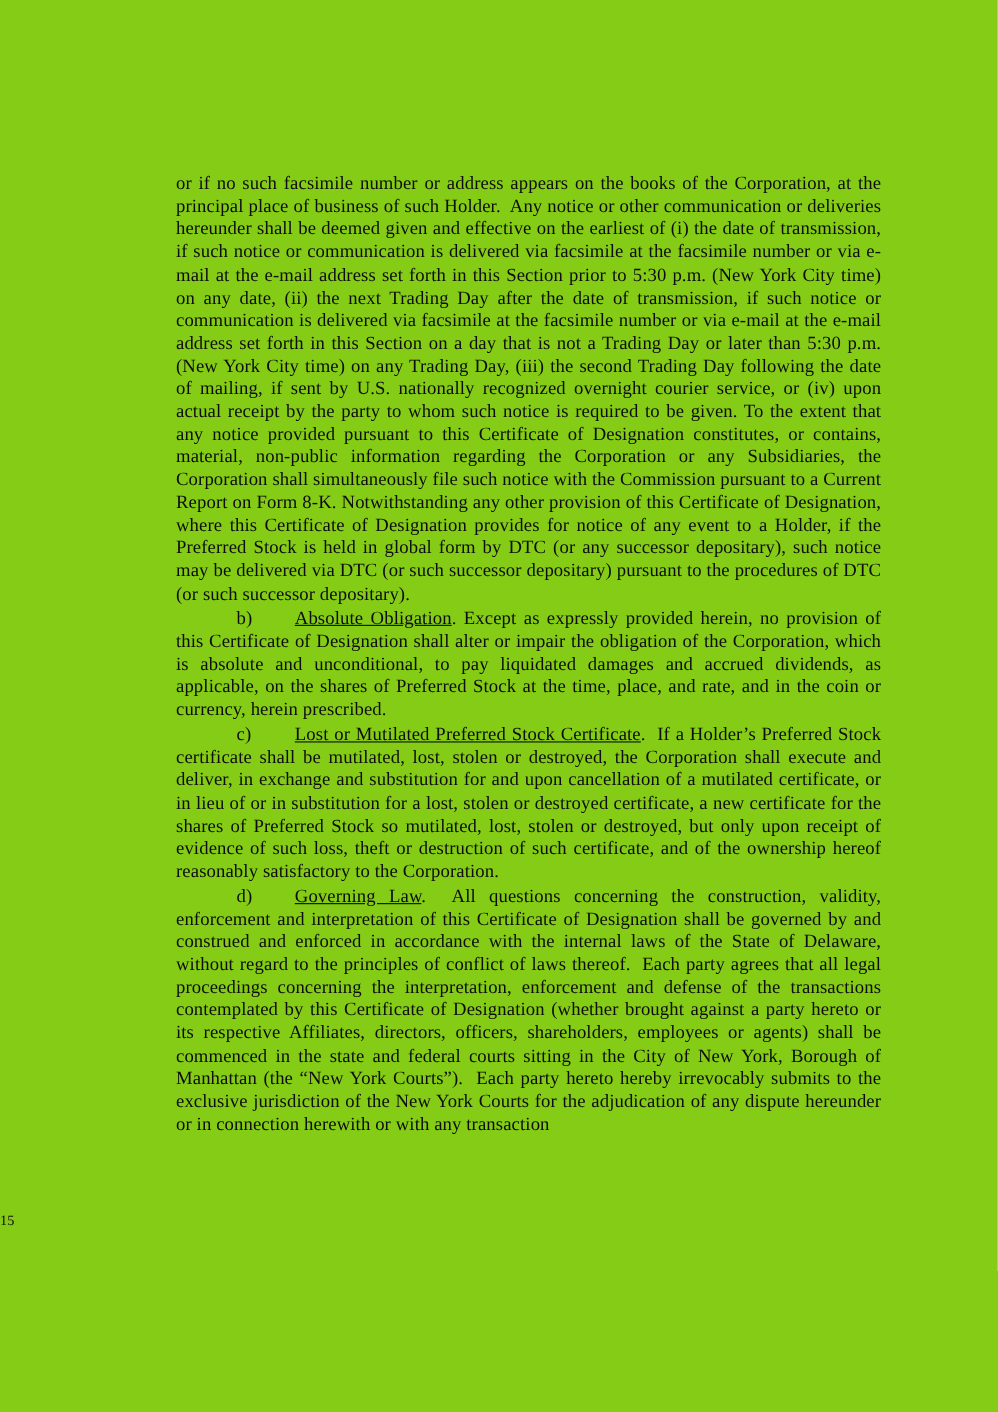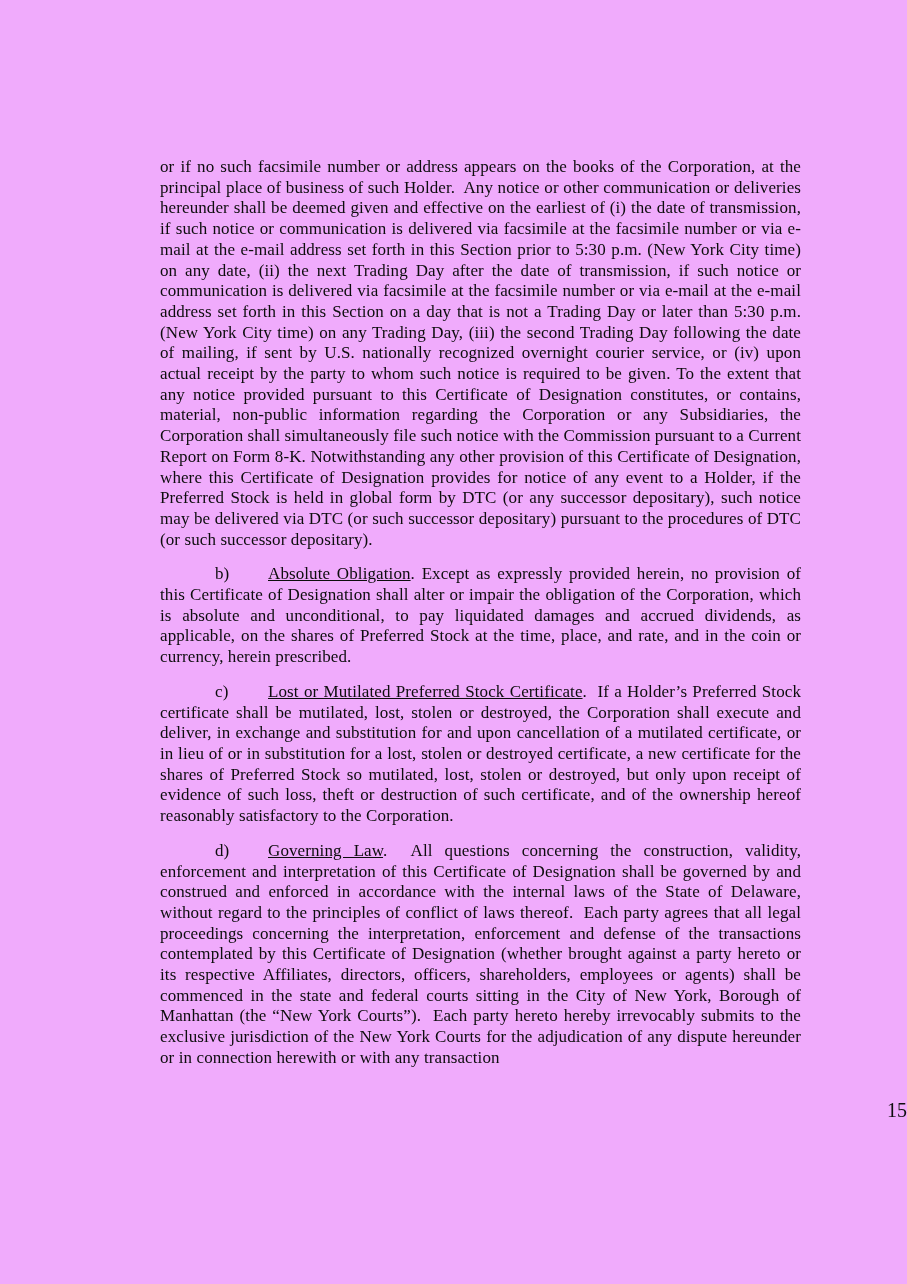--- a/index.html
+++ b/index.html
@@ -8,49 +8,49 @@
     width: 907px;
     height: 1284px;
     position: relative;
     font-family: "Liberation Serif", serif;
     color: #0d0d0d;
     overflow: hidden;
   }
   .page {
     position: absolute;
     inset: 0;
-    background: #f0abfc;
+    background: #84cc16;
   }
   .page-content {
     position: absolute;
     left: 160px;
     top: 157px;
     width: 641px;
   }
   p.para {
     font-size: 17px;
     line-height: 20.7px;
     text-align: justify;
     letter-spacing: 0.1px;
   }
-  p.para + p.para { margin-top: 14px; }
+  p.para + p.para { margin-top: 2px; }
   .clause-label {
     display: inline-block;
     margin-left: 55px;
     width: 53px;
   }
   .clause-heading { text-decoration: underline; }
   .defined-term { }
   .page-number {
     position: absolute;
     top: 1100px;
     left: 0;
     width: 100%;
-    text-align: right;
-    font-size: 20px;
+    text-align: left;
+    font-size: 13px;
     line-height: 20.7px;
   }
 </style>
 </head>
 <body>
 
 <div class="page">
   <div class="page-content">
 
     <p class="para">or if no such facsimile number or address appears on the books of the Corporation, at the principal place of business of such Holder.&nbsp; Any notice or other communication or deliveries hereunder shall be deemed given and effective on the earliest of (i) the date of transmission, if such notice or communication is delivered via facsimile at the facsimile number or via e-mail at the e-mail address set forth in this Section prior to 5:30 p.m. (New York City time) on any date, (ii) the next Trading Day after the date of transmission, if such notice or communication is delivered via facsimile at the facsimile number or via e-mail at the e-mail address set forth in this Section on a day that is not a Trading Day or later than 5:30 p.m. (New York City time) on any Trading Day, (iii) the second Trading Day following the date of mailing, if sent by U.S. nationally recognized overnight courier service, or (iv) upon actual receipt by the party to whom such notice is required to be given. To the extent that any notice provided pursuant to this Certificate of Designation constitutes, or contains, material, non-public information regarding the Corporation or any Subsidiaries, the Corporation shall simultaneously file such notice with the Commission pursuant to a Current Report on Form 8-K. Notwithstanding any other provision of this Certificate of Designation, where this Certificate of Designation provides for notice of any event to a Holder, if the Preferred Stock is held in global form by DTC (or any successor depositary), such notice may be delivered via DTC (or such successor depositary) pursuant to the procedures of DTC (or such successor depositary).</p>

